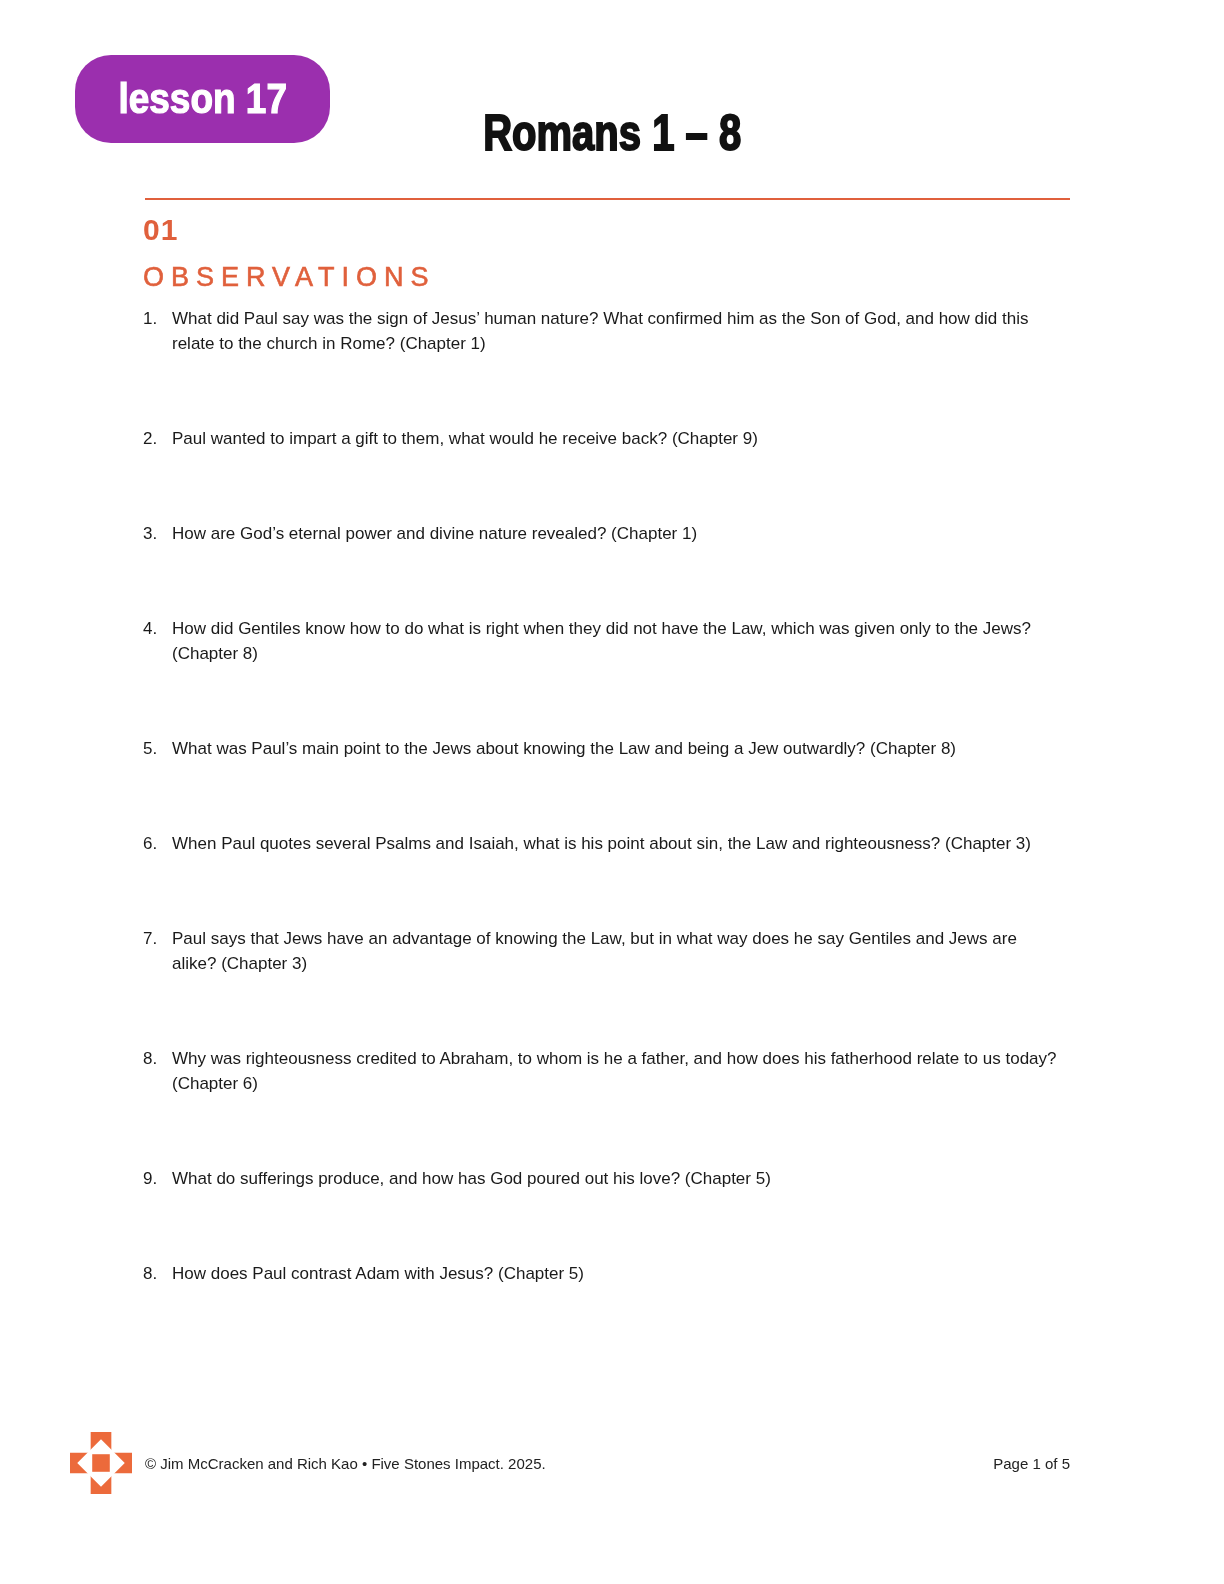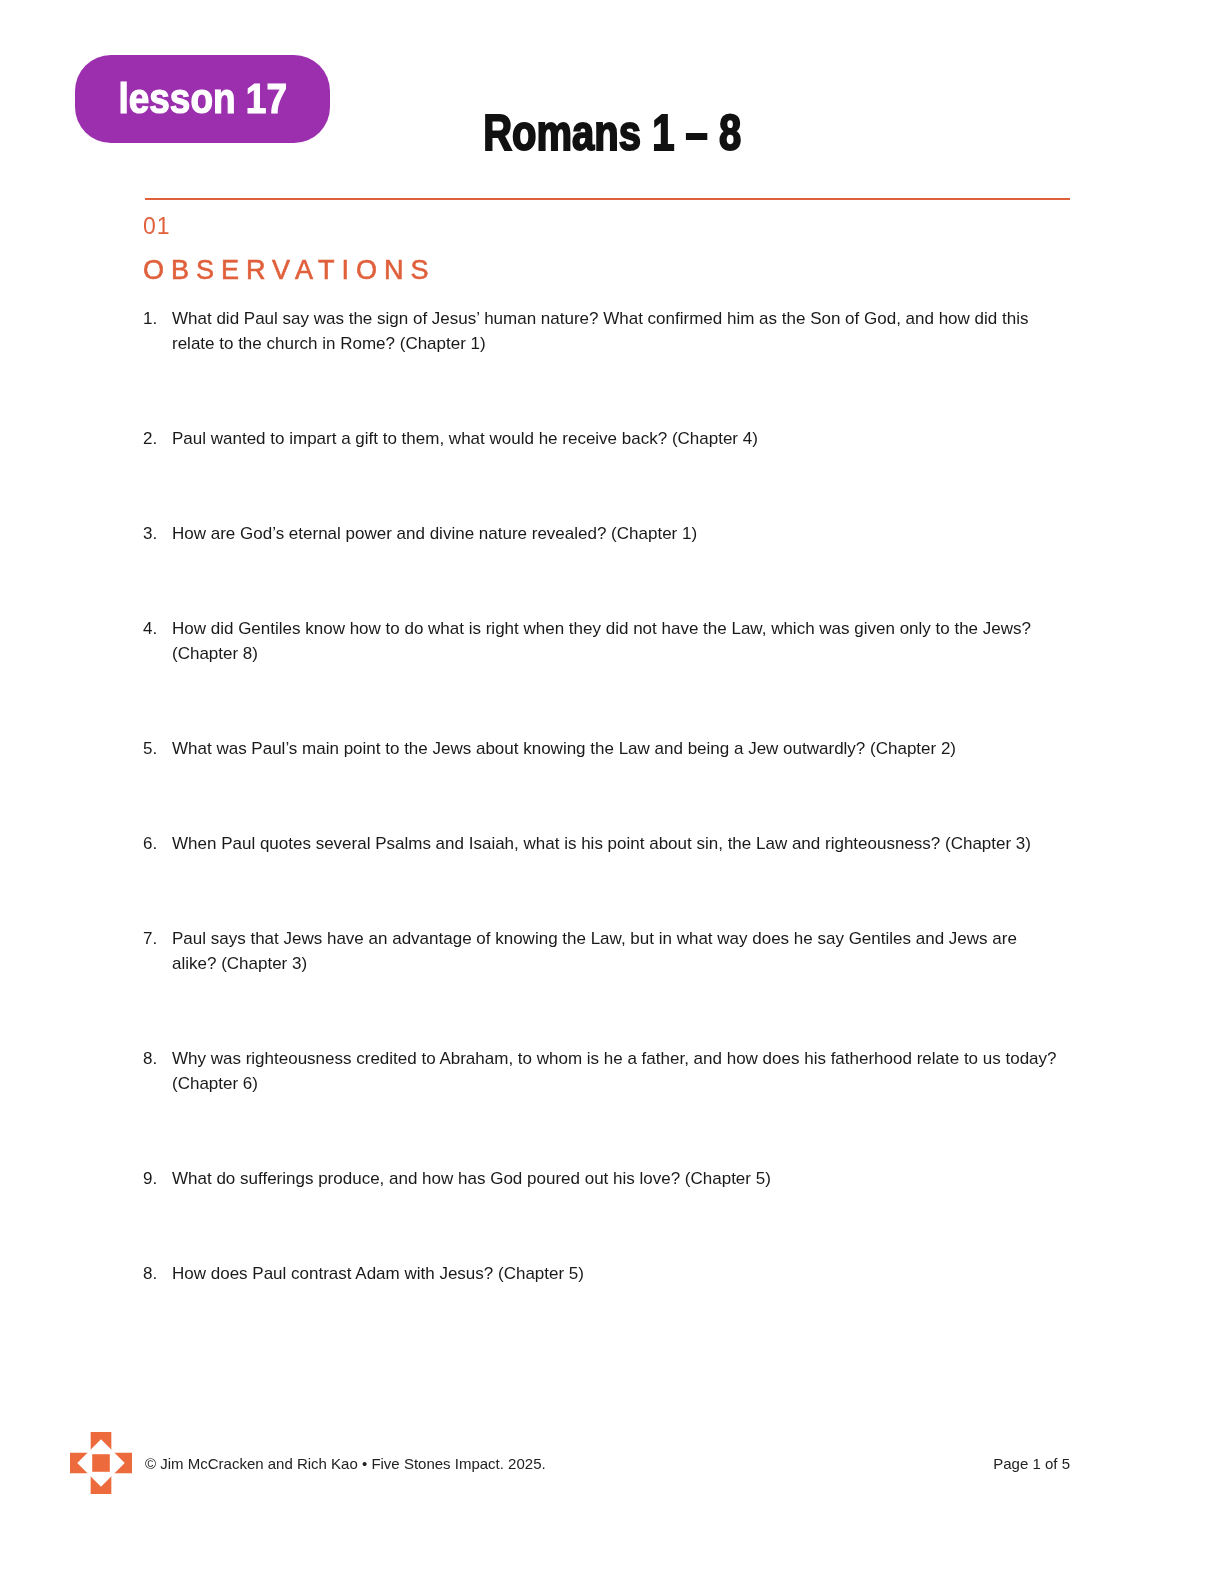--- a/index.html
+++ b/index.html
@@ -64,22 +64,22 @@
     border-top: 2px solid var(--accent, #e0603c);
     margin: 0;
   }
   .section-head {
     position: absolute;
     top: 213px;
     left: 143px;
   }
   .sec-num {
     color: var(--accent, #e0603c);
-    font-size: 23px;
-    font-weight: normal;
+    font-size: 30px;
+    font-weight: bold;
     letter-spacing: 1px;
   }
   .sec-title {
     margin-top: 15px;
     color: var(--accent, #e0603c);
     font-size: 27px;
     font-weight: normal;
     -webkit-text-stroke: 0.6px var(--accent, #e0603c);
     letter-spacing: 7px;
   }
@@ -150,36 +150,36 @@
   </div>
 
   <ol class="questions">
     <li class="question">
       <span class="q-num">1.</span>
       <span class="q-text">What did Paul say was the sign of Jesus’ human nature? What confirmed him as the Son of God, and how did this relate to the church in Rome? (Chapter 1)</span>
     </li>
 
     <li class="question">
       <span class="q-num">2.</span>
-      <span class="q-text">Paul wanted to impart a gift to them, what would he receive back? (Chapter 4)</span>
+      <span class="q-text">Paul wanted to impart a gift to them, what would he receive back? (Chapter 9)</span>
     </li>
 
     <li class="question">
       <span class="q-num">3.</span>
       <span class="q-text">How are God’s eternal power and divine nature revealed? (Chapter 1)</span>
     </li>
 
     <li class="question">
       <span class="q-num">4.</span>
       <span class="q-text">How did Gentiles know how to do what is right when they did not have the Law, which was given only to the Jews? (Chapter 8)</span>
     </li>
 
     <li class="question">
       <span class="q-num">5.</span>
-      <span class="q-text">What was Paul’s main point to the Jews about knowing the Law and being a Jew outwardly? (Chapter 2)</span>
+      <span class="q-text">What was Paul’s main point to the Jews about knowing the Law and being a Jew outwardly? (Chapter 8)</span>
     </li>
 
     <li class="question">
       <span class="q-num">6.</span>
       <span class="q-text">When Paul quotes several Psalms and Isaiah, what is his point about sin, the Law and righteousness? (Chapter 3)</span>
     </li>
 
     <li class="question">
       <span class="q-num">7.</span>
       <span class="q-text">Paul says that Jews have an advantage of knowing the Law, but in what way does he say Gentiles and Jews are alike? (Chapter 3)</span>

